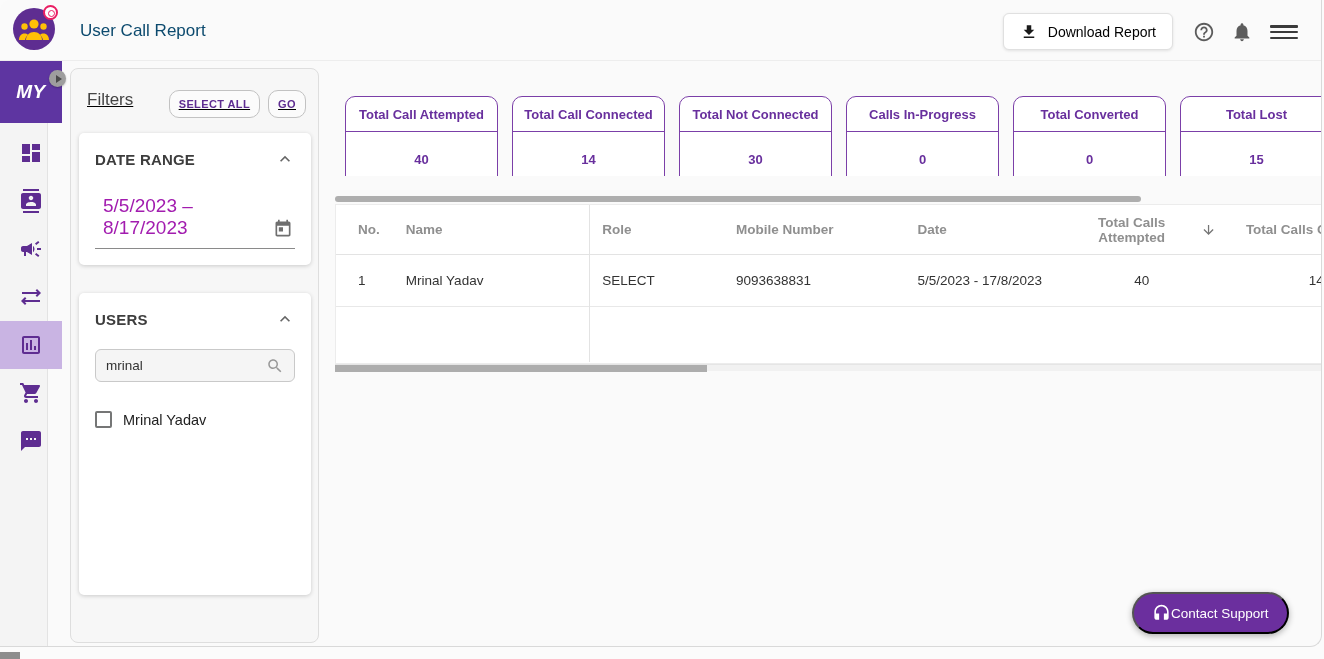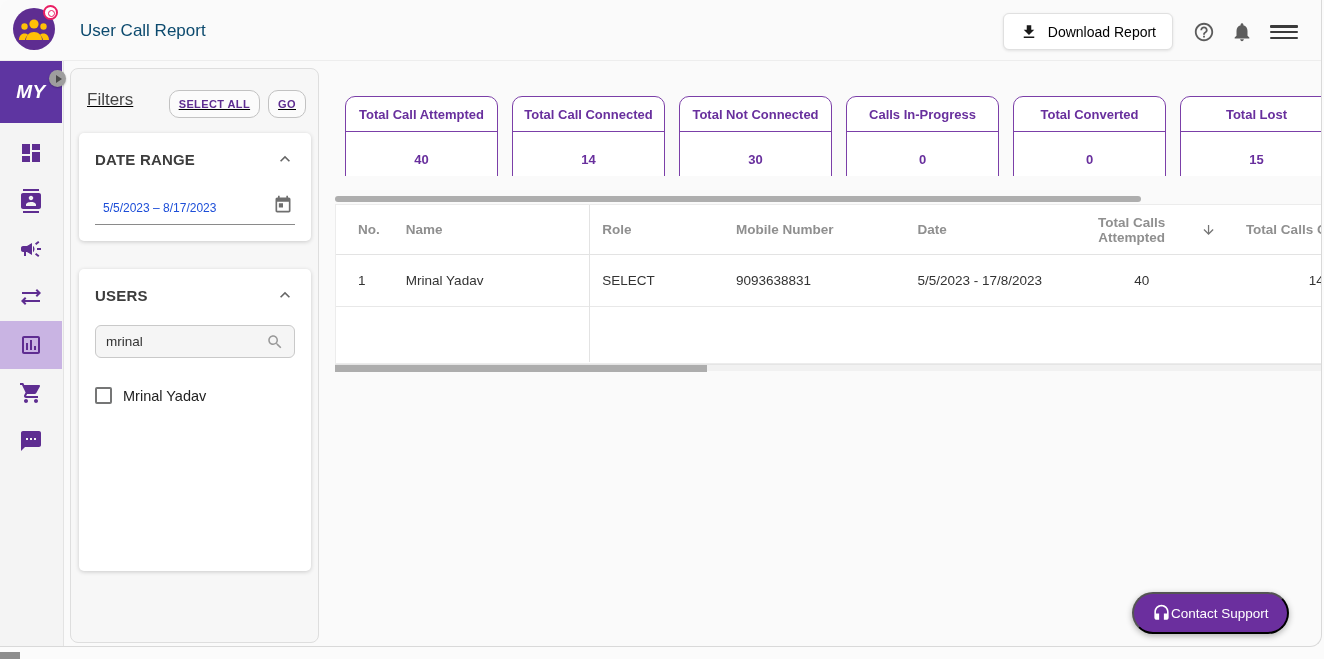--- a/index.html
+++ b/index.html
@@ -19,21 +19,21 @@
   .dl-btn { position:absolute; right:148px; top:13px; height:37px; padding:0 16px; display:flex; align-items:center; gap:10px;
             background:#fff; border:1px solid #e0e0e0; border-radius:6px; box-shadow:0 1px 3px rgba(0,0,0,.10); cursor:pointer;
             font-size:14px; color:#000000; }
   .hdr-ico { position:absolute; top:21px; width:22px; height:22px; color:#5c5c5c; cursor:pointer; }
   .hdr-ico.help { right:106px; }
   .hdr-ico.bell { right:68px; }
   .burger { position:absolute; right:23px; top:25px; width:28px; height:14px; display:flex; flex-direction:column; justify-content:space-between; cursor:pointer; }
   .burger i { display:block; height:2.5px; background:#3a3a3a; border-radius:1px; }
 
   
-  .sidebar { position:absolute; left:0; top:61px; width:64px; height:586px; background:#f4f4f4; border-right:1px solid #e3e3e3; }
+  .sidebar { position:absolute; left:0; top:61px; width:48px; height:586px; background:#f4f4f4; border-right:1px solid #e3e3e3; }
   .my-block { width:62px; height:62px; background:#5e35a1; color:#fff; display:flex; align-items:center; justify-content:center;
               font-size:19px; font-weight:bold; font-style:italic; letter-spacing:.5px; }
   .nav { margin-top:6px; display:flex; flex-direction:column; }
   .nav-item { width:62px; height:48px; display:flex; align-items:center; justify-content:center; color:#5e2d91; cursor:pointer; }
   .nav-item.active { background:#c9b4e3; }
   .nav-item svg { width:24px; height:24px; }
   .expand-btn { position:absolute; left:49px; top:70px; width:17px; height:17px; border-radius:50%; background:#9e9e9e;
                 display:flex; align-items:center; justify-content:center; z-index:6; cursor:pointer;
                 box-shadow:0 1px 2px rgba(0,0,0,.25); }
   .expand-btn::after { content:""; width:0; height:0; border-left:6px solid #4a4a4a; border-top:4px solid transparent; border-bottom:4px solid transparent; margin-left:2px; }
@@ -45,21 +45,21 @@
   .filters-title { flex:1; font-size:17px; color:#444; }
   .chip-btn { font-size:11px; font-weight:bold; color:#5e2d91; letter-spacing:.4px; background:#fbfbfb;
               border:1px solid #c2c2c2; border-radius:10px; padding:7px 9px; cursor:pointer; }
   .chip-btn + .chip-btn { margin-left:8px; }
   .fcard { margin:0 7px 0 8px; background:#fff; border-radius:5px; box-shadow:0 1px 4px rgba(0,0,0,.18); padding:16px; }
   .fcard.users { margin-top:28px; height:302px; }
   .sec-head { display:flex; align-items:center; }
   .sec-label { flex:1; font-size:15px; font-weight:bold; color:#3d3d3d; letter-spacing:.2px; }
   .sec-head svg { width:20px; height:20px; color:#666; }
   .date-input { margin-top:26px; display:flex; align-items:flex-end; border-bottom:1px solid #8a8a8a; padding:0 2px 9px 8px; cursor:text; }
-  .date-input .val { flex:1; font-size:12px; color:#1d4ed8; }
+  .date-input .val { flex:1; font-size:19px; color:#a21caf; }
   .date-input svg { width:20px; height:20px; color:#6f6f6f; cursor:pointer; }
   .search-box { margin-top:20px; height:33px; border:1px solid #c9c9c9; border-radius:6px; background:#f5f5f5;
                 display:flex; align-items:center; padding:0 10px; cursor:text; }
   .search-box .val { flex:1; font-size:13.5px; color:#333; }
   .search-box svg { width:18px; height:18px; color:#999; }
   .user-row { margin-top:29px; display:flex; align-items:center; gap:11px; cursor:pointer; }
   .cbox { width:17px; height:17px; border:2px solid #757676; border-radius:2px; background:#fff; }
   .user-label { font-size:14.5px; color:#222; }
 
   

